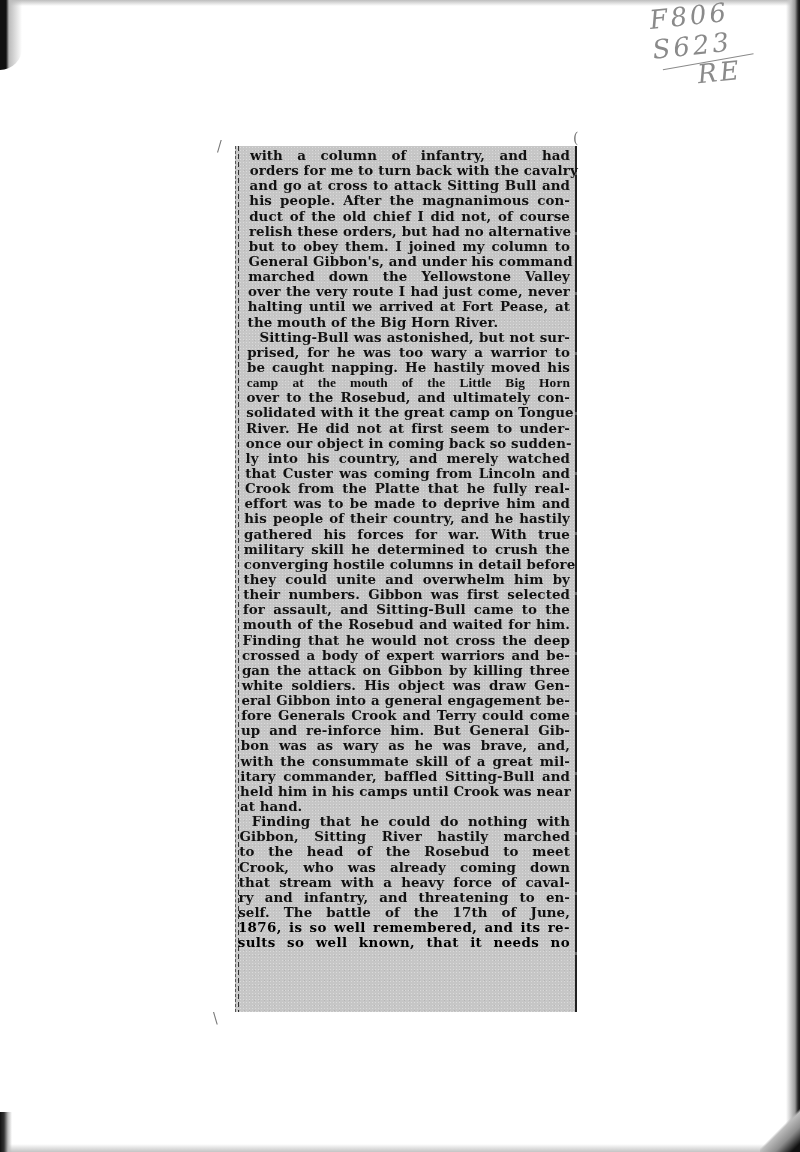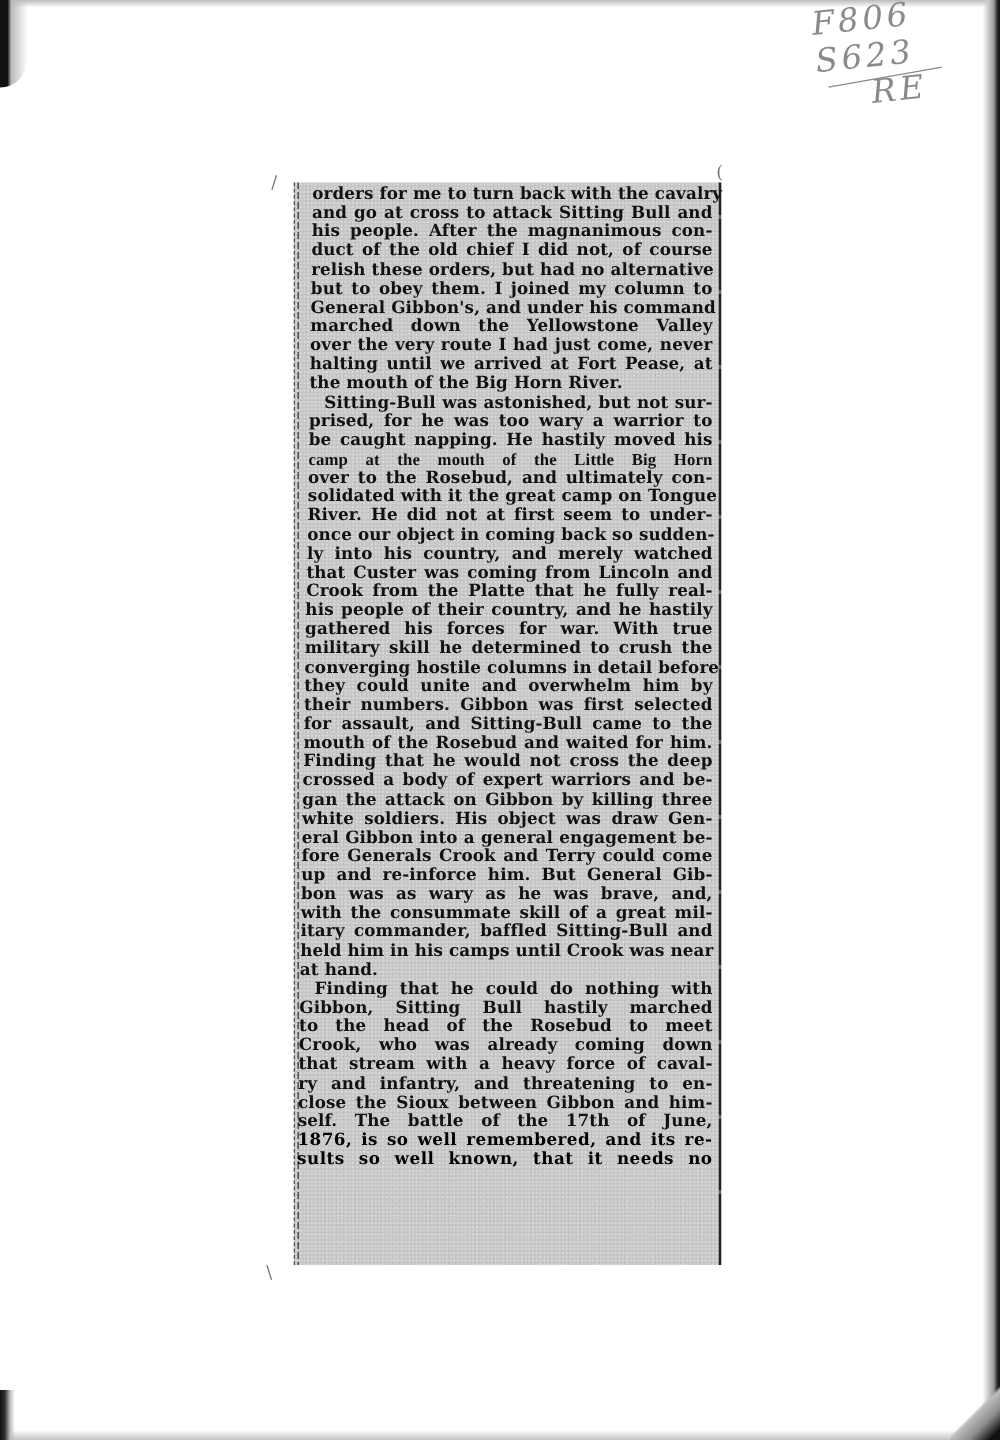--- a/index.html
+++ b/index.html
@@ -161,20 +161,21 @@
   </div>
 
   <span class="stray-mark" style="left:217px; top:138px;">/</span>
   <span class="stray-mark" style="left:573px; top:130px;">(</span>
   <span class="stray-mark" style="left:213px; top:1010px;">\</span>
 
   <div class="clipping">
     <div class="left-rule"></div>
     <div class="right-rule"></div>
     <div class="column-text" id="column-text">
+        <span class="ln" style="margin-left: 0px;">with a column of infantry, and had</span>
         <span class="ln" style="margin-left: -0.22px;">orders for me to turn back with the cavalry</span>
         <span class="ln" style="margin-left: -0.44px;">and go at cross to attack Sitting Bull and</span>
         <span class="ln" style="margin-left: -0.66px;">his people. After the magnanimous con-</span>
         <span class="ln" style="margin-left: -0.88px;">duct of the old chief I did not, of course</span>
         <span class="ln" style="margin-left: -1.1px;">relish these orders, but had no alternative</span>
         <span class="ln" style="margin-left: -1.32px;">but to obey them. I joined my column to</span>
         <span class="ln" style="margin-left: -1.54px;">General Gibbon's, and under his command</span>
         <span class="ln" style="margin-left: -1.76px;">marched down the Yellowstone Valley</span>
         <span class="ln" style="margin-left: -1.98px;">over the very route I had just come, never</span>
         <span class="ln" style="margin-left: -2.2px;">halting until we arrived at Fort Pease, at</span>
@@ -183,20 +184,21 @@
         <span class="ln" style="margin-left: -2.86px;">prised, for he was too wary a warrior to</span>
         <span class="ln" style="margin-left: -3.08px;">be caught napping. He hastily moved his</span>
         <span class="ln" style="margin-left: -3.3px; font-family: Liberation Serif, serif;">camp at the mouth of the Little Big Horn</span>
         <span class="ln" style="margin-left: -3.52px;">over to the Rosebud, and ultimately con-</span>
         <span class="ln" style="margin-left: -3.74px;">solidated with it the great camp on Tongue</span>
         <span class="ln" style="margin-left: -3.96px;">River. He did not at first seem to under-</span>
         <span class="ln" style="margin-left: -4.18px;">once our object in coming back so sudden-</span>
         <span class="ln" style="margin-left: -4.4px;">ly into his country, and merely watched</span>
         <span class="ln" style="margin-left: -4.84px;">that Custer was coming from Lincoln and</span>
         <span class="ln" style="margin-left: -5.06px;">Crook from the Platte that he fully real-</span>
+        <span class="ln" style="margin-left: -5.5px;">effort was to be made to deprive him and</span>
         <span class="ln" style="margin-left: -5.72px;">his people of their country, and he hastily</span>
         <span class="ln" style="margin-left: -5.94px;">gathered his forces for war. With true</span>
         <span class="ln" style="margin-left: -6.16px;">military skill he determined to crush the</span>
         <span class="ln" style="margin-left: -6.38px;">converging hostile columns in detail before</span>
         <span class="ln" style="margin-left: -6.6px;">they could unite and overwhelm him by</span>
         <span class="ln" style="margin-left: -6.82px;">their numbers. Gibbon was first selected</span>
         <span class="ln" style="margin-left: -7.04px;">for assault, and Sitting-Bull came to the</span>
         <span class="ln" style="margin-left: -7.26px;">mouth of the Rosebud and waited for him.</span>
         <span class="ln" style="margin-left: -7.48px;">Finding that he would not cross the deep</span>
         <span class="ln" style="margin-left: -7.92px;">crossed a body of expert warriors and be-</span>
@@ -204,24 +206,23 @@
         <span class="ln" style="margin-left: -8.36px;">white soldiers. His object was draw Gen-</span>
         <span class="ln" style="margin-left: -8.58px;">eral Gibbon into a general engagement be-</span>
         <span class="ln" style="margin-left: -8.8px;">fore Generals Crook and Terry could come</span>
         <span class="ln" style="margin-left: -9.02px;">up and re-inforce him. But General Gib-</span>
         <span class="ln" style="margin-left: -9.24px;">bon was as wary as he was brave, and,</span>
         <span class="ln" style="margin-left: -9.46px;">with the consummate skill of a great mil-</span>
         <span class="ln" style="margin-left: -9.68px;">itary commander, baffled Sitting-Bull and</span>
         <span class="ln" style="margin-left: -9.9px;">held him in his camps until Crook was near</span>
         <span class="ln last" style="margin-left: -10.12px;">at hand.</span>
         <span class="ln indent" style="margin-left: -10.34px;">Finding that he could do nothing with</span>
-        <span class="ln" style="margin-left: -10.56px;">Gibbon, Sitting Bull hastily marched</span>
+        <span class="ln" style="margin-left: -10.56px;">Gibbon, Sitting River hastily marched</span>
         <span class="ln" style="margin-left: -10.78px;">to the head of the Rosebud to meet</span>
         <span class="ln" style="margin-left: -11px;">Crook, who was already coming down</span>
         <span class="ln" style="margin-left: -11.22px;">that stream with a heavy force of caval-</span>
         <span class="ln" style="margin-left: -11.44px;">ry and infantry, and threatening to en-</span>
-        <span class="ln" style="margin-left: -11.66px;">close the Sioux between Gibbon and him-</span>
         <span class="ln" style="margin-left: -11.88px;">self. The battle of the 17th of June,</span>
         <span class="ln smudged" style="margin-left: -12.1px;">1876, is so well remembered, and its re-</span>
         <span class="ln smudged" style="margin-left: -12.32px;">sults so well known, that it needs no</span>
       </div>
   </div>
 </div>
 
 </body></html>

